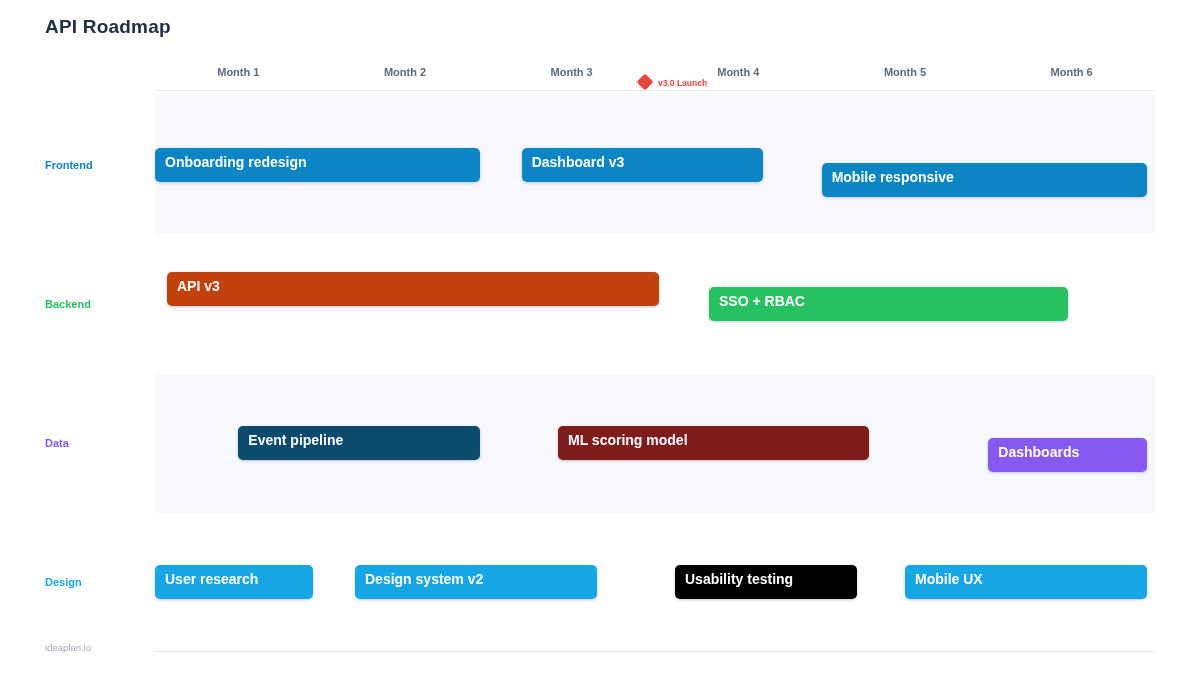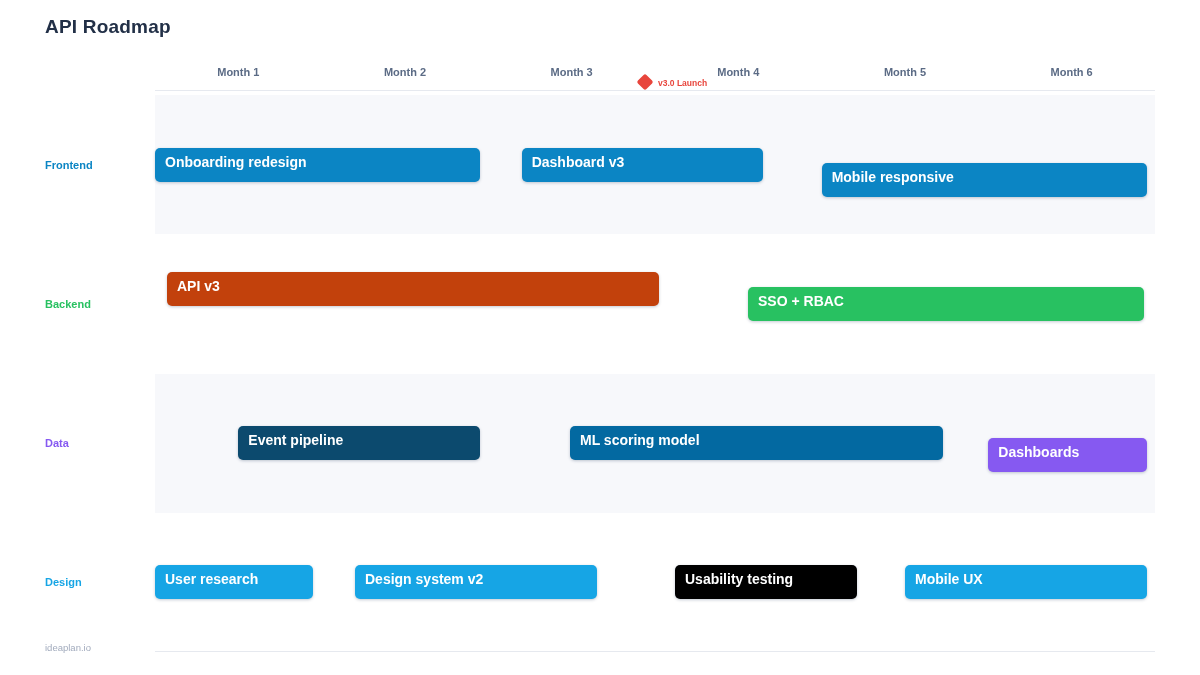--- a/index.html
+++ b/index.html
@@ -113,27 +113,27 @@
       <div class="lane-row" style="top: 0px; height: 139.25px;">
         <div class="lane-band"></div>
         <div class="lane-label" style="color: rgb(11, 133, 196);">Frontend</div>
         <div class="task-bar" style="left: 155px; width: 325px; top: 52.625px; background: rgb(11, 133, 196);">Onboarding redesign</div>
         <div class="task-bar" style="left: 521.667px; width: 241.667px; top: 52.625px; background: rgb(11, 133, 196);">Dashboard v3</div>
         <div class="task-bar" style="left: 821.667px; width: 325px; top: 68px; background: rgb(11, 133, 196);">Mobile responsive</div>
       </div>
       <div class="lane-row" style="top: 139.25px; height: 139.25px;">
         <div class="lane-label" style="color: rgb(40, 193, 97);">Backend</div>
         <div class="task-bar" style="left: 155px; width: 491.667px; top: 38px; background: #c2410c; margin-left: 12px;">API v3</div>
-        <div class="task-bar" style="left: 748px; width: 396px; top: 52.625px; background: rgb(40, 193, 97);">SSO + RBAC</div>
+        <div class="task-bar" style="left: 709px; width: 359px; top: 52.625px; background: rgb(40, 193, 97);">SSO + RBAC</div>
       </div>
       <div class="lane-row" style="top: 278.5px; height: 139.25px;">
         <div class="lane-band"></div>
         <div class="lane-label" style="color: rgb(134, 89, 241);">Data</div>
         <div class="task-bar" style="left: 238.333px; width: 241.667px; top: 52.625px; background: #0c4a6e;">Event pipeline</div>
-        <div class="task-bar" style="left: 570px; width: 373px; top: 52.625px; background: #0369a1;">ML scoring model</div>
+        <div class="task-bar" style="left: 558px; width: 311px; top: 52.625px; background: #7f1d1d;">ML scoring model</div>
         <div class="task-bar" style="left: 988.333px; width: 158.333px; top: 52.625px; background: rgb(134, 89, 241); margin-top: 12px;">Dashboards</div>
       </div>
       <div class="lane-row" style="top: 417.75px; height: 139.25px;">
         <div class="lane-label" style="color: rgb(22, 165, 229);">Design</div>
         <div class="task-bar" style="left: 155px; width: 158.333px; top: 52.625px; background: rgb(22, 165, 229);">User research</div>
         <div class="task-bar" style="left: 355px; width: 241.667px; top: 52.625px; background: rgb(22, 165, 229);">Design system v2</div>
         <div class="task-bar" style="left: 675px; width: 182px; top: 52.625px; background: #000000;">Usability testing</div>
         <div class="task-bar" style="left: 905px; width: 241.667px; top: 52.625px; background: rgb(22, 165, 229);">Mobile UX</div>
       </div>
     </div>

